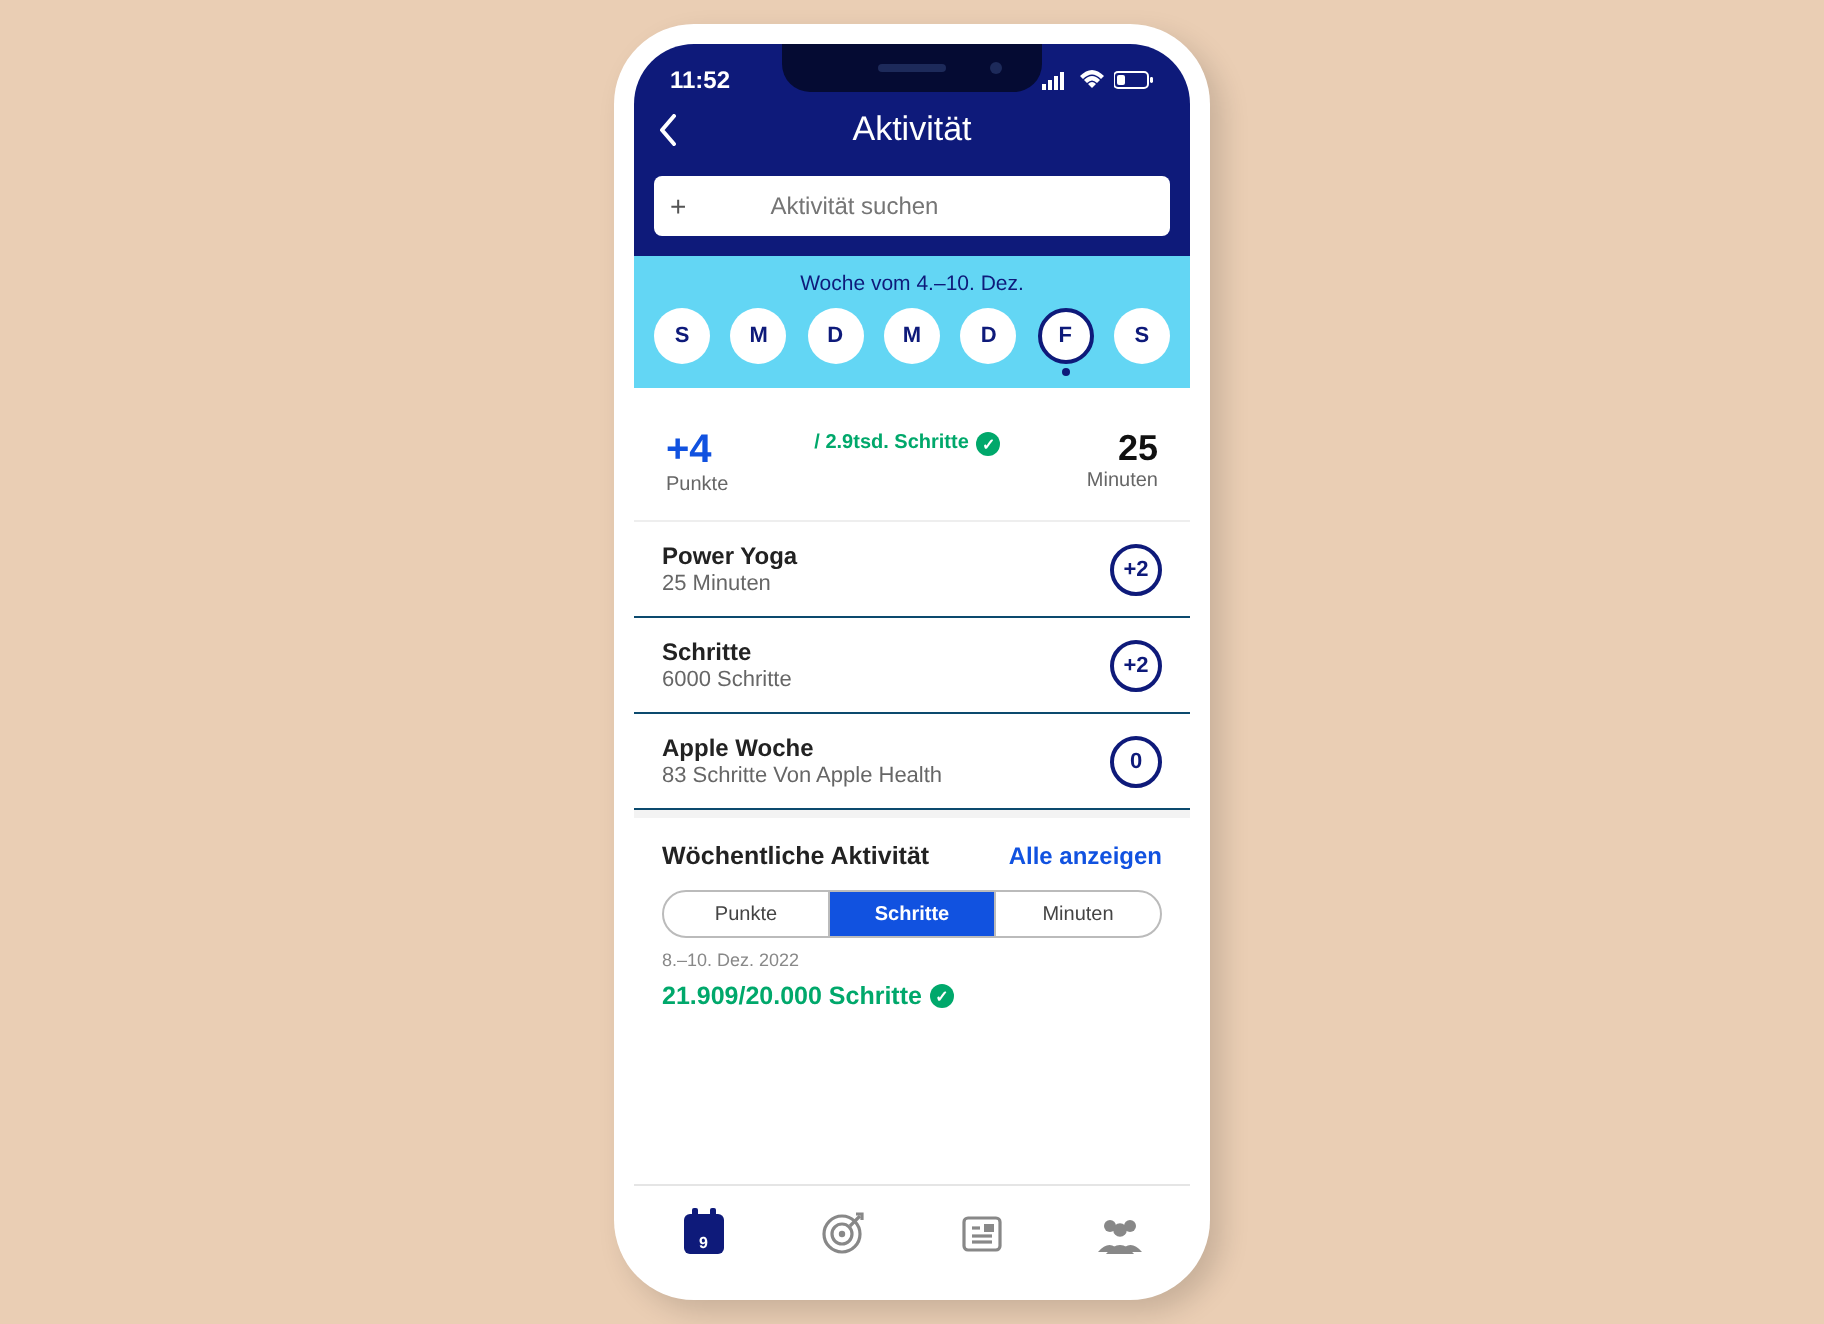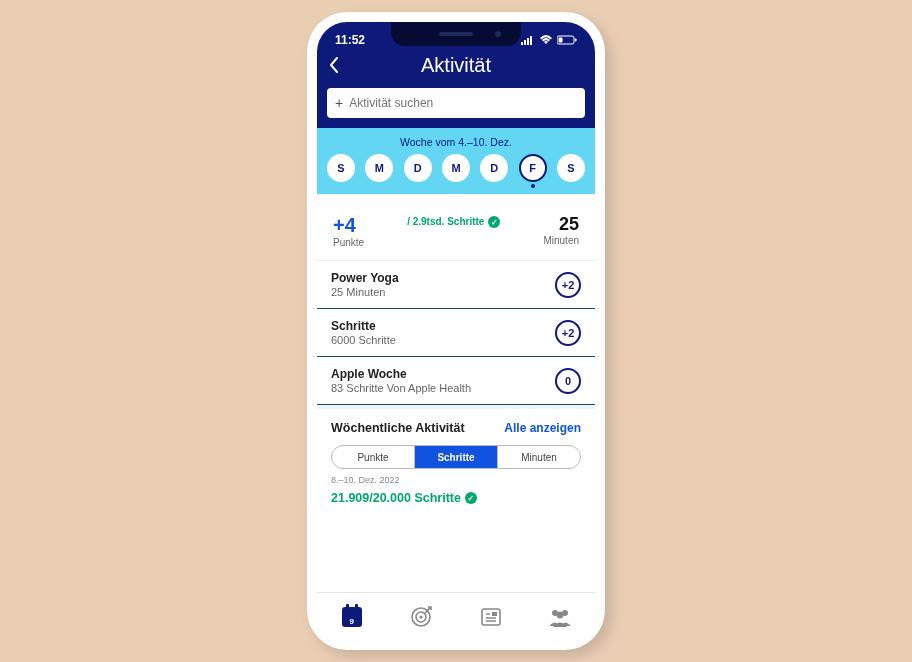--- a/index.html
+++ b/index.html
@@ -7,25 +7,25 @@
   .phone-frame { width: 298px; height: 638px; background: #fff; border-radius: 40px; padding: 10px; box-shadow: 6px 6px 14px rgba(0,0,0,.15); position: relative; }
   .phone-screen { width: 100%; height: 100%; border-radius: 30px; overflow: hidden; background: #fff; display: flex; flex-direction: column; }
   .notch { position: absolute; top: 10px; left: 50%; transform: translateX(-50%); width: 130px; height: 24px; background: #050b33; border-bottom-left-radius: 14px; border-bottom-right-radius: 14px; z-index: 10; display: flex; align-items: center; justify-content: center; gap: 36px; }
   .notch-speaker { width: 34px; height: 4px; background: #1d2a5a; border-radius: 2px; }
   .notch-cam { width: 6px; height: 6px; background: #1d2a5a; border-radius: 50%; position: absolute; right: 20px; }
   .header { background: #0e1a7a; color: #fff; padding-top: 8px; }
   .status-bar { display: flex; justify-content: space-between; align-items: center; padding: 2px 18px 2px 18px; font-size: 12px; font-weight: 600; height: 20px; }
   .status-icons { display: flex; gap: 4px; align-items: center; }
   .title-row { display: flex; align-items: center; justify-content: center; position: relative; height: 30px; }
   .back-btn { position: absolute; left: 12px; color: #fff; font-size: 18px; line-height: 1; }
-  .title { font-size: 20px; font-weight: 500; }
+  .title { font-size: 17px; font-weight: 500; }
   .search-wrap { padding: 8px 10px 10px 10px; }
   .search-box { background: #fff; border-radius: 4px; height: 30px; display: flex; align-items: center; padding: 0 8px; gap: 6px; }
   .search-plus { color: #555; font-size: 14px; }
-  .search-input { border: 0; outline: 0; font-size: 12px; color: #14532d; flex: 1; background: transparent; }
+  .search-input { border: 0; outline: 0; font-size: 12px; color: #14532d; flex: 1; background: transparent; margin-left: 36px; }
   .week-strip { background: #63d6f4; padding: 8px 10px 12px 10px; text-align: center; }
   .week-label { font-size: 10.5px; color: #0e1a7a; margin-bottom: 6px; }
   .days { display: flex; justify-content: space-between; }
   .day { width: 28px; height: 28px; border-radius: 50%; background: #fff; display: flex; align-items: center; justify-content: center; font-size: 11px; font-weight: 600; color: #0e1a7a; position: relative; }
   .day.selected { background: #fff; border: 2px solid #0e1a7a; color: #0e1a7a; }
   .day.selected::after { content: ""; position: absolute; bottom: -8px; width: 4px; height: 4px; background: #0e1a7a; border-radius: 50%; }
   .content { flex: 1; overflow-y: auto; background: #fff; }
   .summary { display: flex; justify-content: space-between; align-items: flex-start; padding: 20px 16px 12px 16px; }
   .summary-col { text-align: left; }
   .summary-col.center { text-align: center; flex: 1; }

